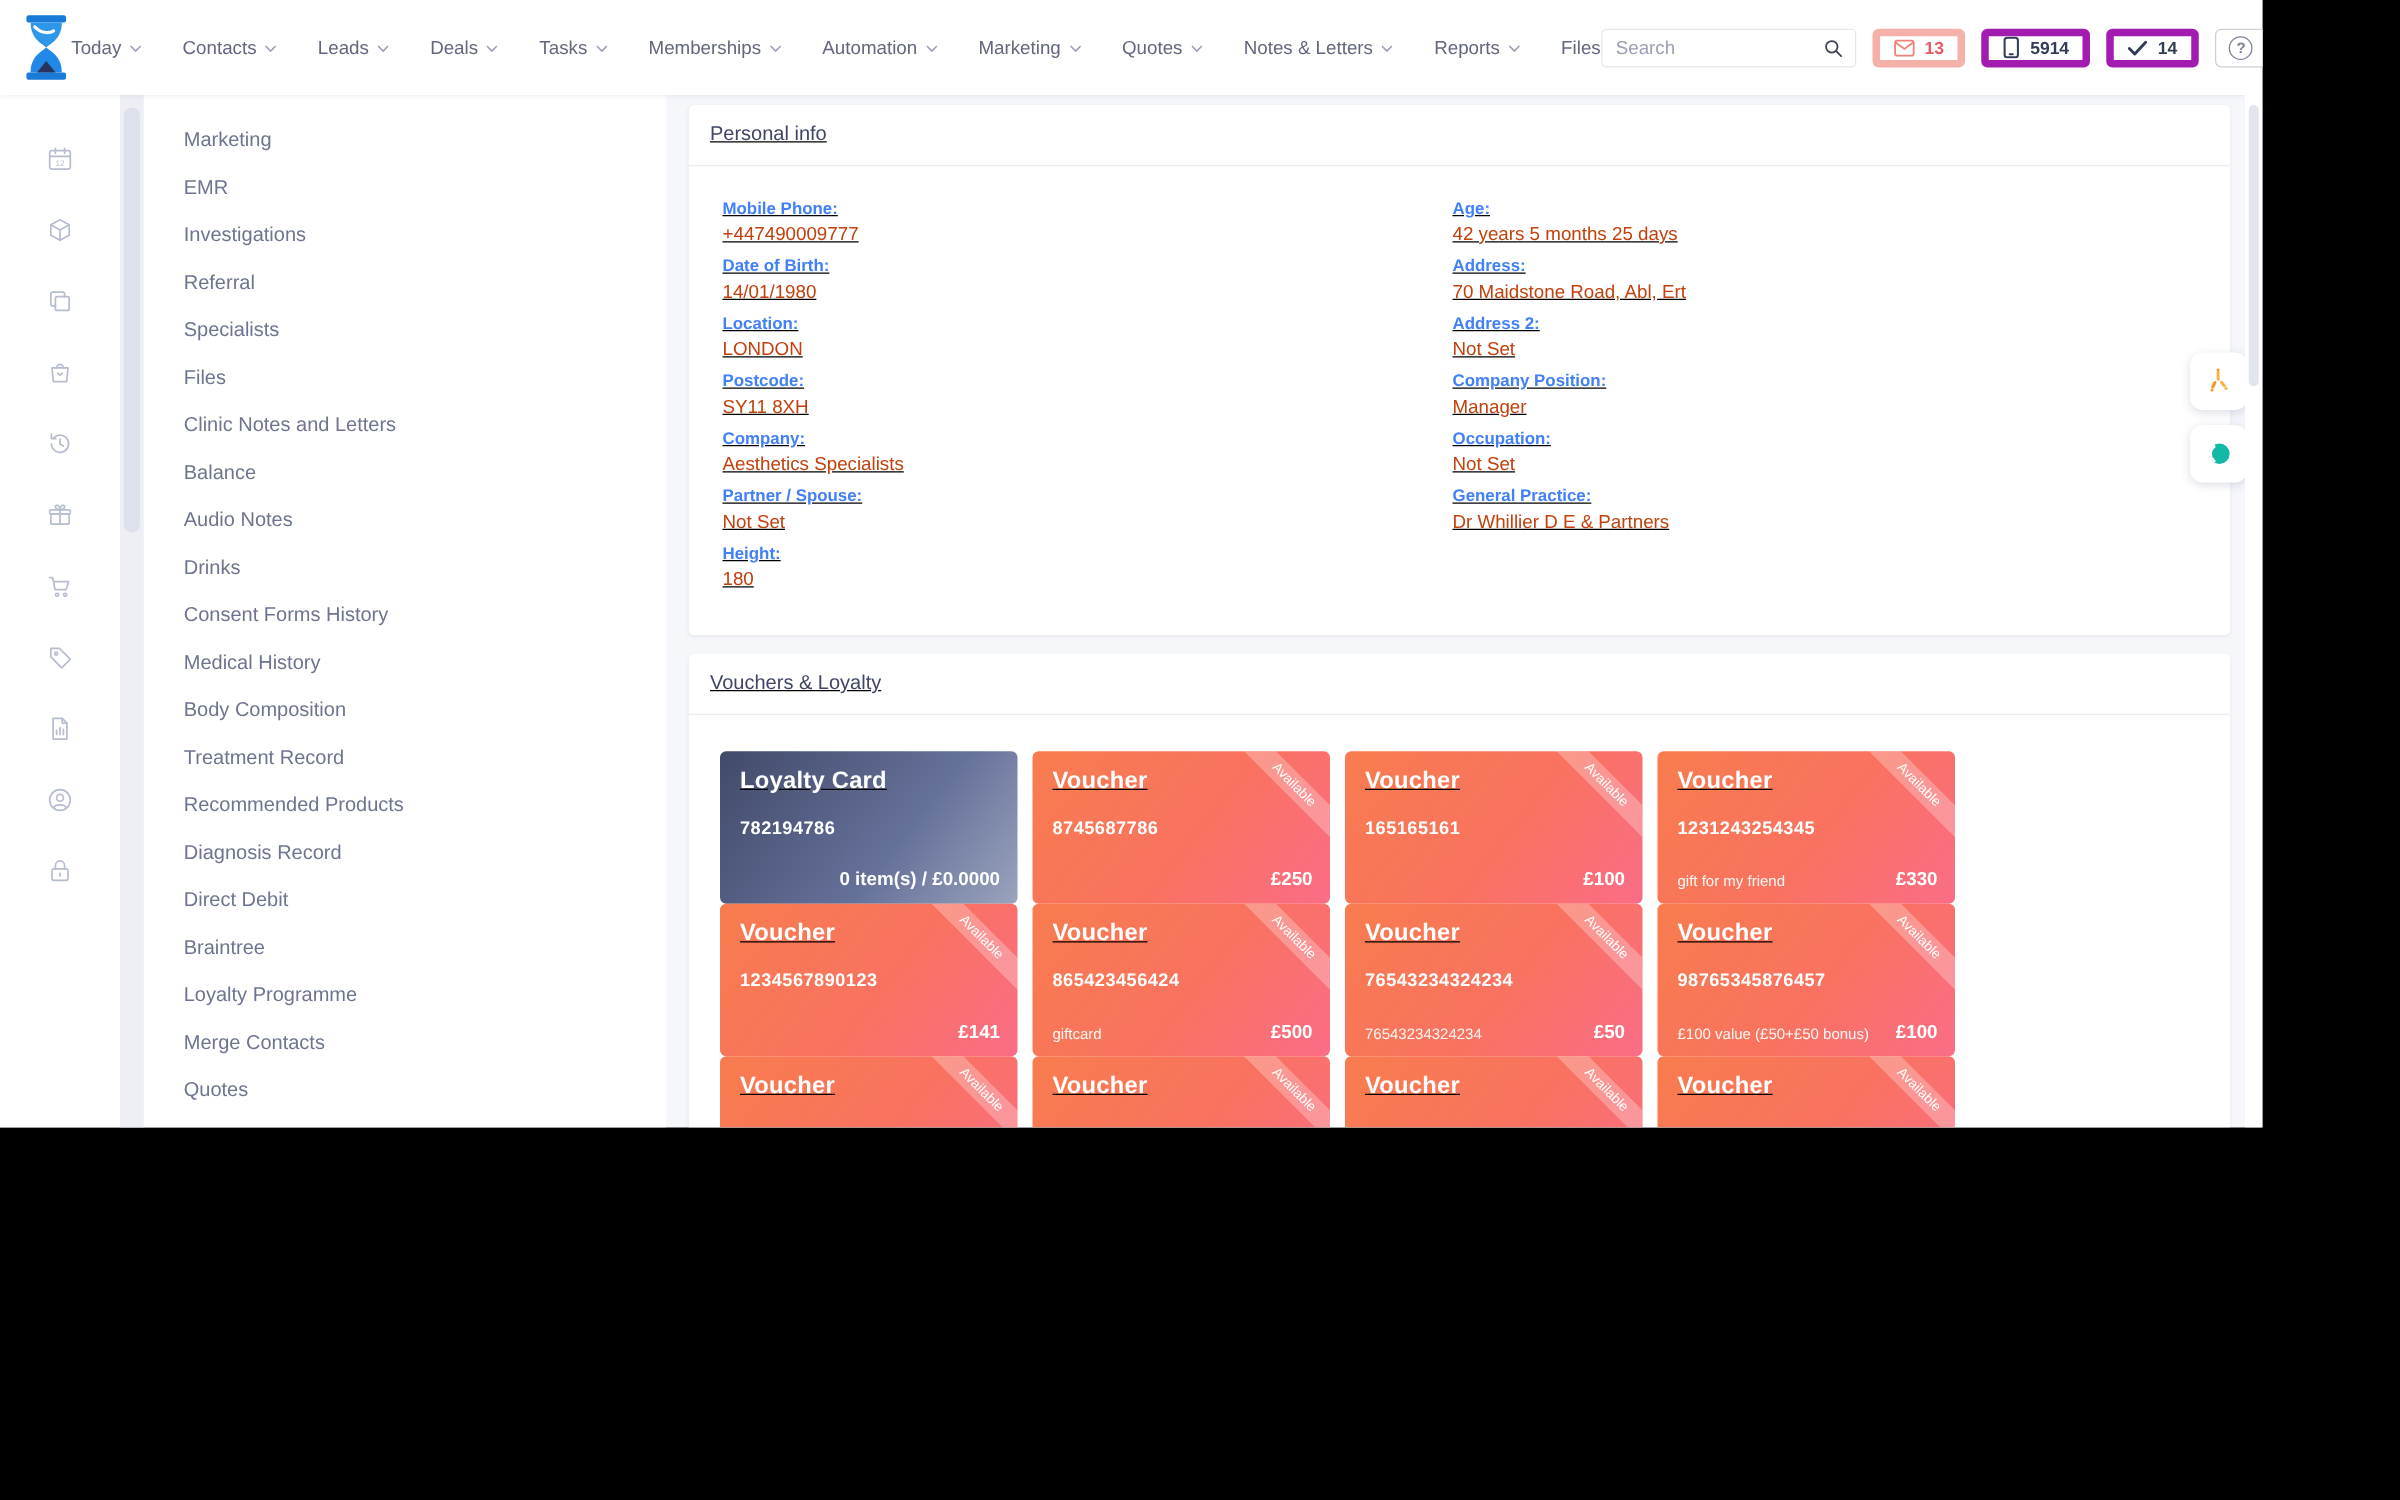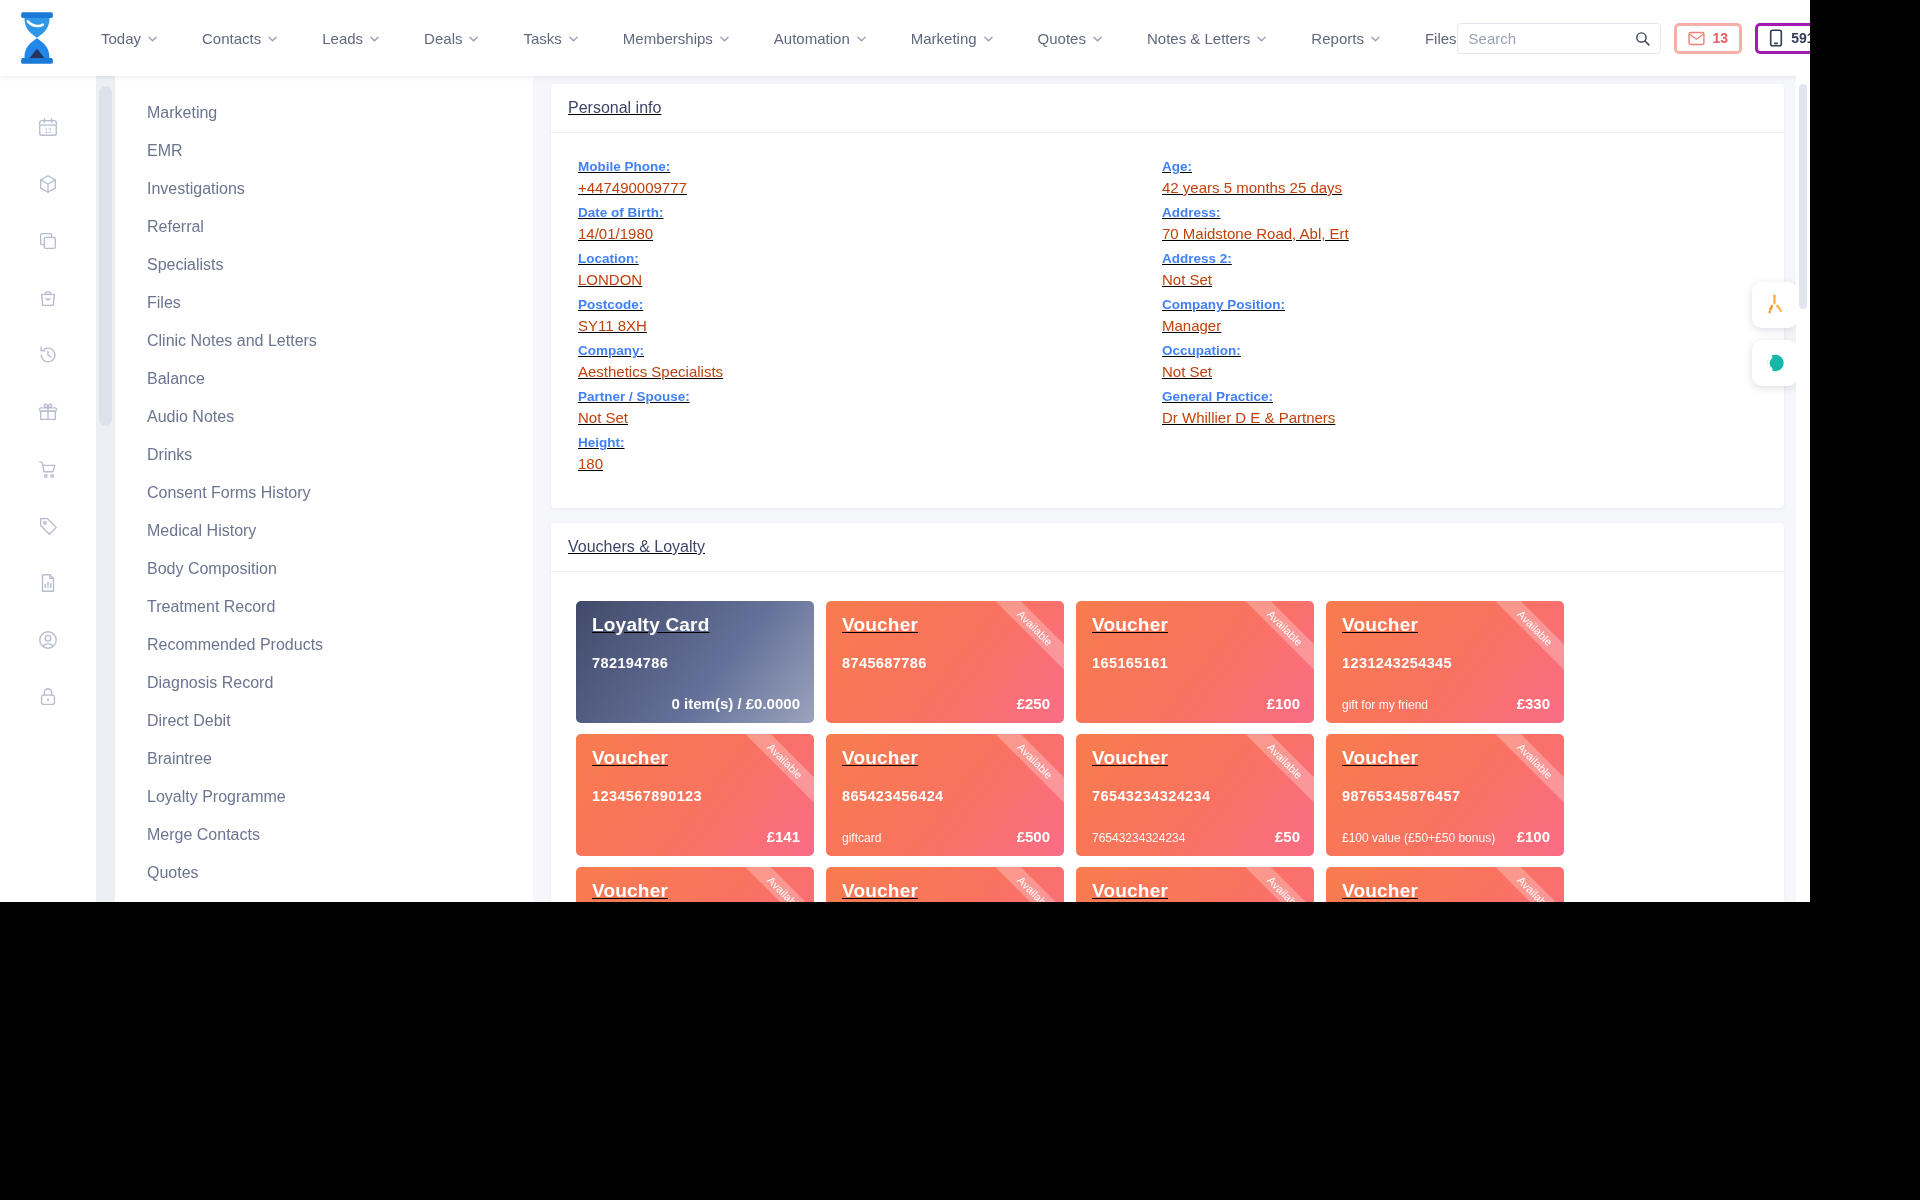--- a/index.html
+++ b/index.html
@@ -4,28 +4,28 @@
 <style>
   * { margin:0; padding:0; box-sizing:border-box; }
   html,body { background:#000; }
   body { font-family:"Liberation Sans", sans-serif; }
   .stage { position:relative; width:1920px; height:1200px; background:#000; overflow:hidden; }
   .app { position:absolute; top:0; left:0; width:1810px; height:902px; background:#f6f7fb; overflow:hidden; }
 
   
   .navbar { position:relative; z-index:10; height:76px; background:#fff; display:flex; align-items:center; box-shadow:0 1px 5px rgba(45,55,95,.10); }
   .logo { margin:4px 0 0 17px; flex:0 0 auto; }
-  .nav-menu { display:flex; align-items:center; gap:45px; margin-left:44px; }
+  .nav-menu { display:flex; align-items:center; gap:33px; }
   .nav-item { display:flex; align-items:center; gap:7px; font-size:15px; color:#62677f; cursor:pointer; white-space:nowrap; }
   .nav-item svg { margin-top:2px; }
   .nav-right { margin-left:auto; display:flex; align-items:center; gap:13px; margin-right:16px; }
   .search-box { width:204px; height:31px; border:1px solid #e4e6ef; border-radius:4px; display:flex; align-items:center; padding:0 9px 0 11px; background:#fff; }
   .search-box input { flex:1; border:none; outline:none; font-size:15px; color:#3a4161; font-family:"Liberation Sans", sans-serif; min-width:0; }
   .search-box input::placeholder { color:#9aa0b5; }
-  .badge { height:31px; border-radius:5px; border:3px solid #a21caf; display:flex; align-items:center; gap:8px; padding:0 11px; font-size:14px; font-weight:bold; color:#323c56; background:#fff; cursor:pointer; }
+  .badge { height:31px; border-radius:5px; border:6px solid #a21caf; display:flex; align-items:center; gap:8px; padding:0 11px; font-size:14px; font-weight:bold; color:#323c56; background:#fff; cursor:pointer; }
   .badge.mail { border-color:#f5b0a9; color:#e85c66; }
   .help-btn { height:31px; width:42px; border:1px solid #ccd0dc; border-radius:5px; display:flex; align-items:center; justify-content:center; background:#fff; cursor:pointer; }
   .qmark { width:19px; height:19px; border:1.6px solid #7d8398; border-radius:50%; font-size:12px; line-height:16px; color:#7d8398; text-align:center; font-weight:bold; }
 
   
   .body-row { display:flex; height:826px; }
   .icon-rail { width:96px; background:#fff; padding-top:22px; display:flex; flex-direction:column; align-items:center; }
   .rail-btn { height:57px; width:48px; display:flex; align-items:center; justify-content:center; cursor:pointer; }
 
   .sidebar { width:437px; background:#fff; position:relative; }
@@ -38,21 +38,21 @@
   .card { background:#fff; border-radius:4px; box-shadow:0 1px 3px rgba(50,60,90,.07); }
   .card-header { height:49px; display:flex; align-items:center; padding-left:17px; font-size:16px; color:#3f4566; border-bottom:1px solid #ececf2; }
   .card.personal { height:424px; margin-bottom:15px; }
   .fields { display:flex; padding:26px 0 0 27px; }
   .fcol { width:584px; }
   .field { margin-bottom:7px; }
   .field .flabel { font-size:13.5px; color:#4180f6; font-weight:bold; margin-bottom:4px; }
   .field .fvalue { font-size:15px; color:#c2410c; line-height:20px; }
 
   .card.vouchers { height:600px; }
-  .tiles { display:grid; grid-template-columns:repeat(4,238px); gap:11px 12px; padding:29px 25px 25px; }
+  .tiles { display:grid; grid-template-columns:repeat(4,238px); gap:0 12px; padding:29px 25px 25px; }
   .tile { position:relative; height:122px; border-radius:5px; overflow:hidden; padding:13px 16px; color:#fff; cursor:pointer; }
   .tile.loyalty { background:linear-gradient(128deg,#414a69 0%,#66719a 60%,#9aa4bd 100%); }
   .tile.voucher { background:linear-gradient(128deg,#f87c4e 0%,#f97260 55%,#fa6d87 100%); }
   .tile-title { font-size:19px; font-weight:bold; letter-spacing:.2px; }
   .tile-number { position:absolute; top:54px; left:16px; font-size:14.5px; font-weight:bold; letter-spacing:.4px; }
   .tile-bottom { position:absolute; left:16px; right:14px; bottom:11px; display:flex; align-items:flex-end; }
   .tile-desc { font-size:12px; font-weight:normal; opacity:.95; }
   .tile-amount { margin-left:auto; font-size:15px; font-weight:bold; }
   .ribbon { position:absolute; top:18px; right:-38px; width:134px; transform:rotate(45deg); background:rgba(255,255,255,.27); text-align:center; font-size:11px; padding:3px 0; color:#fff; }
   .opt:empty { display:none; }

